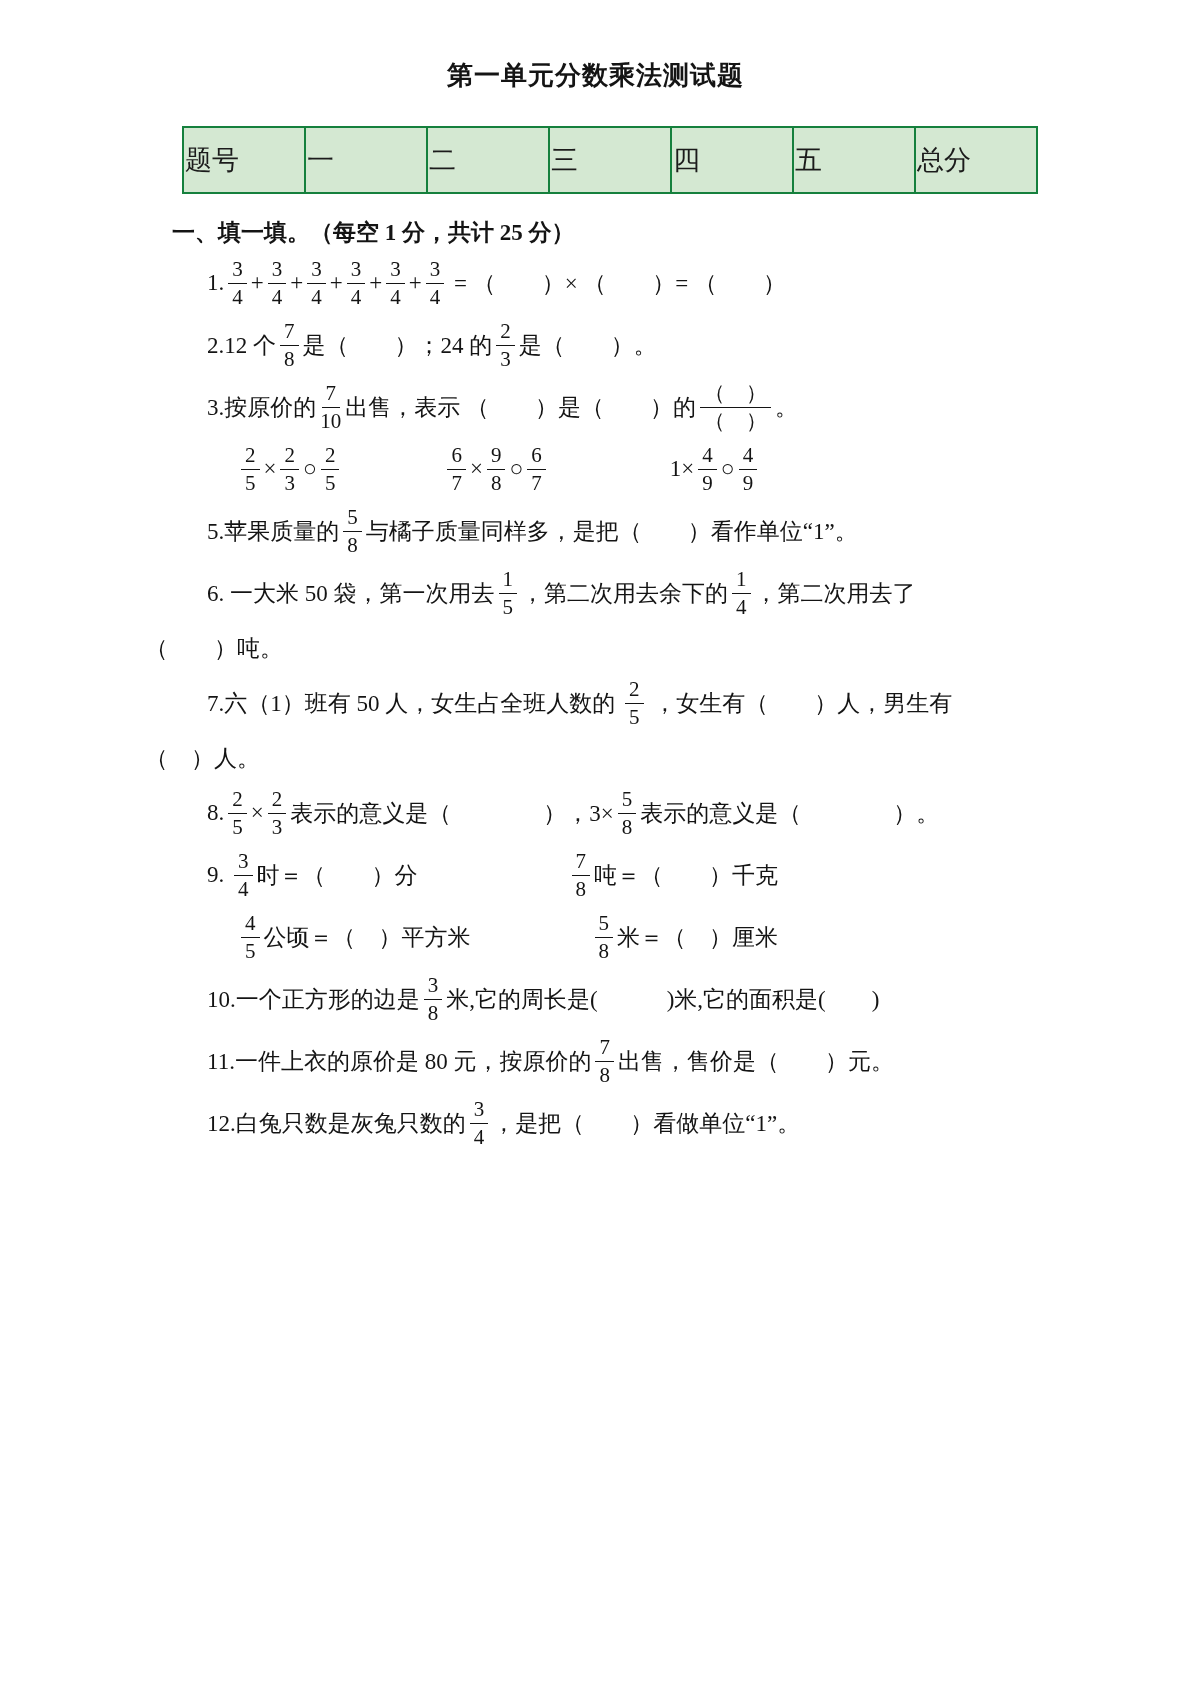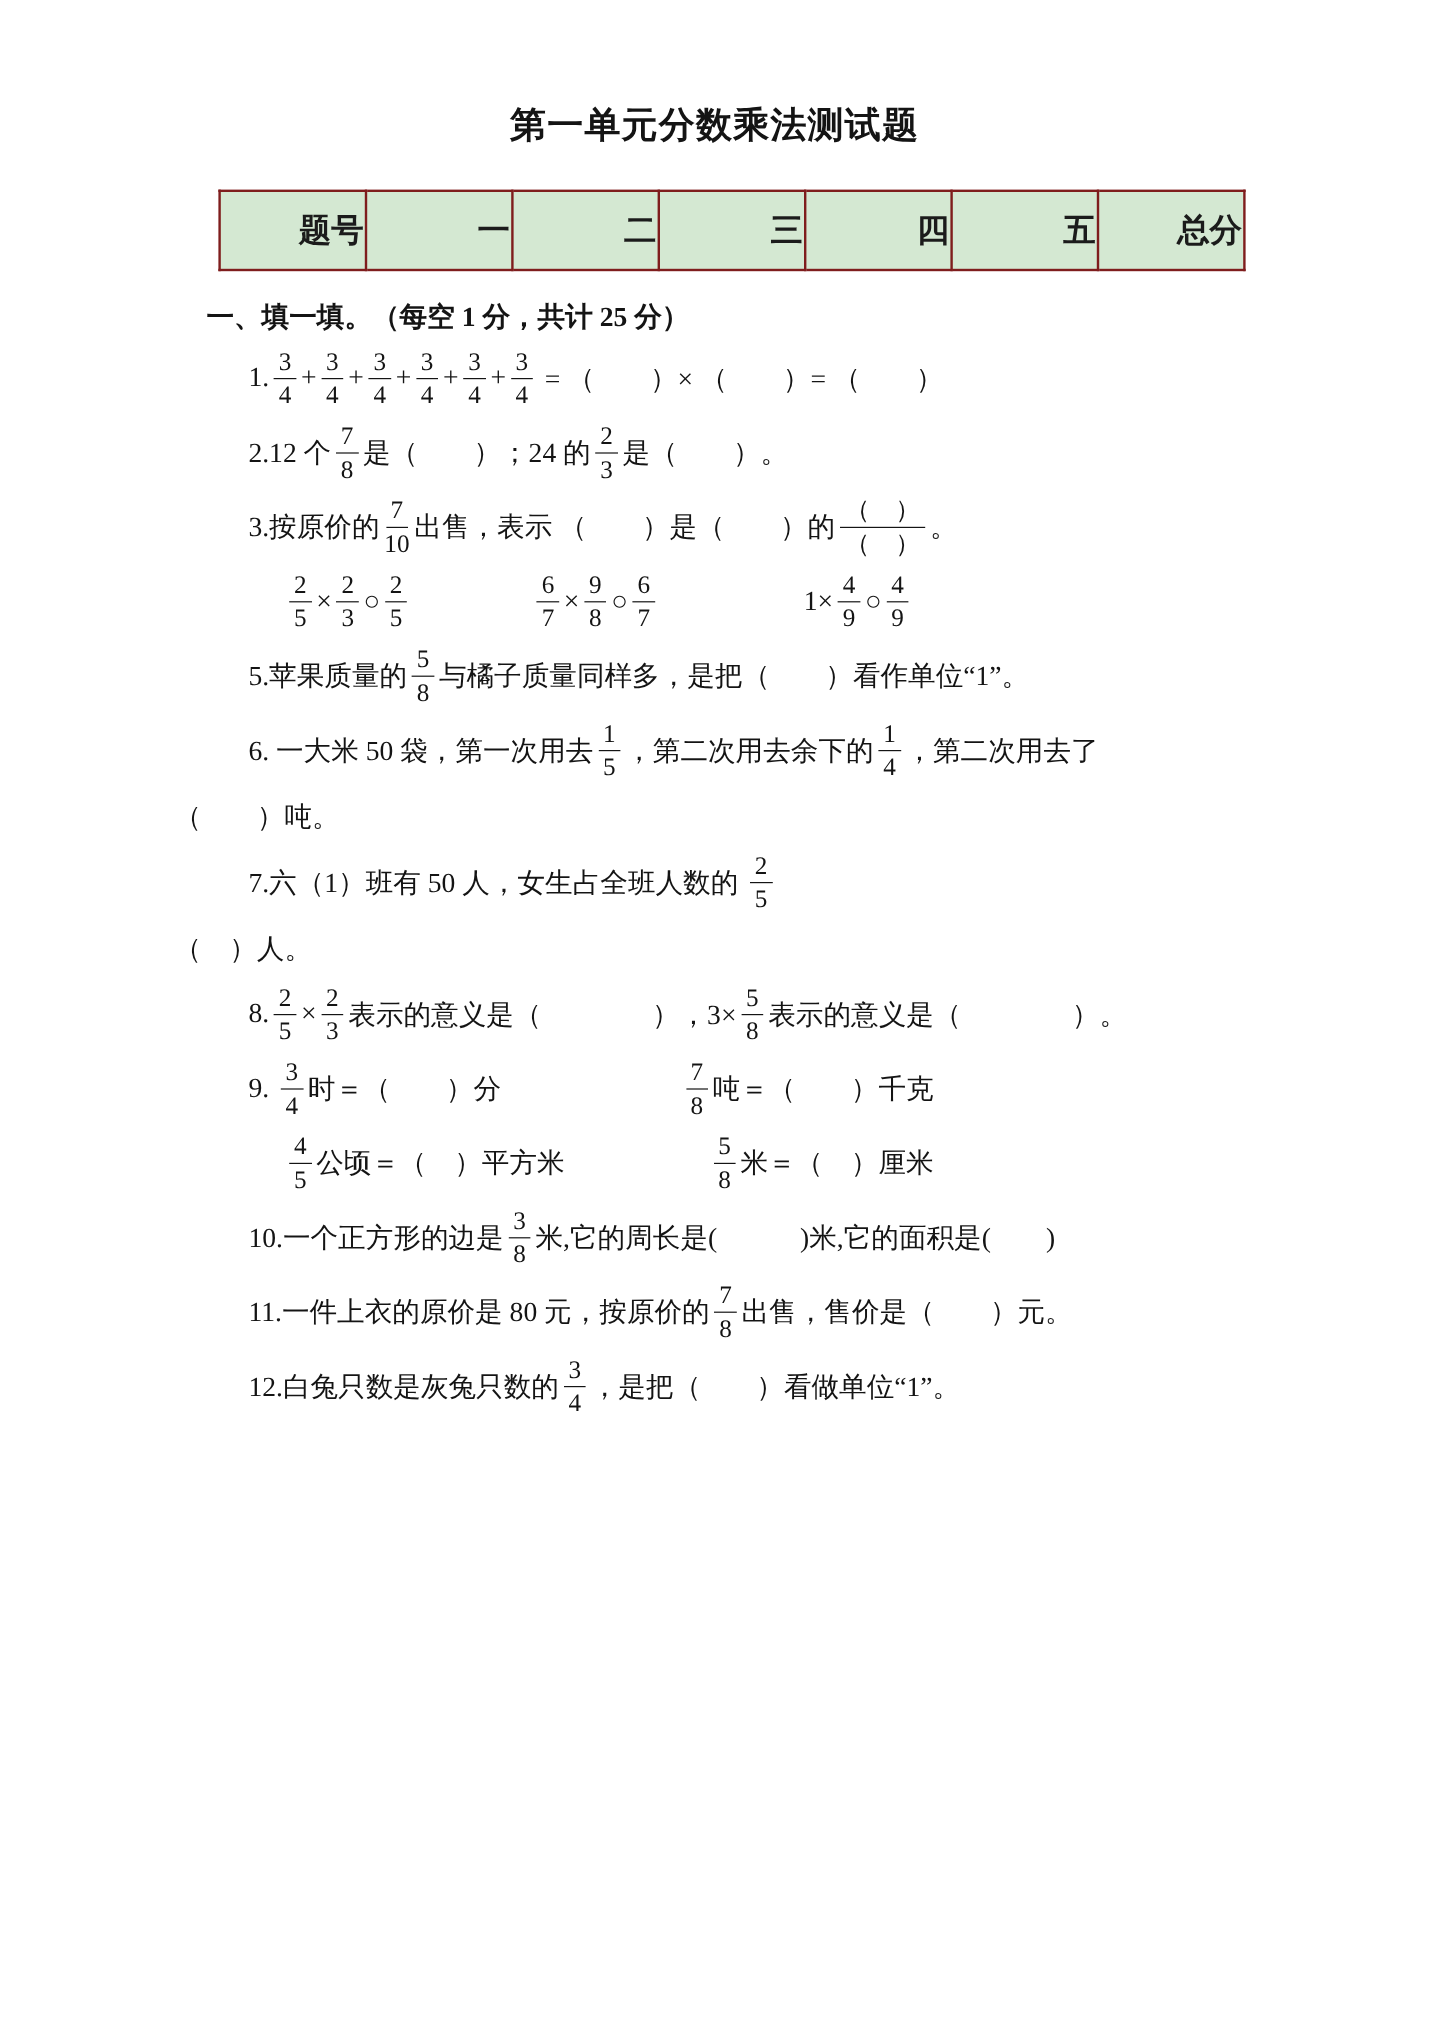--- a/index.html
+++ b/index.html
@@ -2,31 +2,31 @@
 <html><head>
 <meta charset="utf-8">
 <style>
   html,body { margin:0; padding:0; background:#ffffff; }
   .page {
     position:relative; width:1191px; height:1684px; margin:0 auto;
     background:#fff; overflow:hidden; color:#141414;
     font-family:"Liberation Serif","DejaVu Serif",serif;
   }
   .title {
-    margin:0; padding-top:84px; text-align:center;
-    font-size:30px; font-weight:bold; letter-spacing:1px;
+    margin:0; padding-top:58px; text-align:center;
+    font-size:26px; font-weight:bold; letter-spacing:1px;
   }
   table.score-table {
     border-collapse:collapse; margin:33px 0 0 182px;
     table-layout:fixed; width:828px;
   }
   table.score-table td {
-    border:2px solid #7f1d1d; background:#d4e8d2;
-    width:118px; text-align:right; vertical-align:middle;
-    font-size:27px; font-weight:700; color:#1b1b1b;
+    border:2px solid #15803d; background:#d4e8d2;
+    width:118px; text-align:left; vertical-align:middle;
+    font-size:27px; font-weight:400; color:#1b1b1b;
   }
   table.score-table tr.r1 td { height:62px; }
   table.score-table tr.r2 td { height:58px; }
   .content { margin:18px 145px 0 145px; font-size:23px; }
   .heading { font-weight:bold; height:40px; display:flex; align-items:center; margin-left:27px; }
   .qline { display:flex; align-items:center; height:62px; white-space:pre; }
   .qline.short { height:48px; }
   .qline.q { padding-left:62px; }
   .qline.f { padding-left:0; }
   .qline.mt { margin-top:14px; }
@@ -63,21 +63,21 @@
   <div class="content">
     <div class="heading">一、填一填。（每空 1 分，共计 25 分）</div>
     <div>
         <div class="qline q"><span class="t">1.</span><span class="frac"><span class="num">3</span><span class="den">4</span></span><span class="t">+</span><span class="frac"><span class="num">3</span><span class="den">4</span></span><span class="t">+</span><span class="frac"><span class="num">3</span><span class="den">4</span></span><span class="t">+</span><span class="frac"><span class="num">3</span><span class="den">4</span></span><span class="t">+</span><span class="frac"><span class="num">3</span><span class="den">4</span></span><span class="t">+</span><span class="frac"><span class="num">3</span><span class="den">4</span></span><span class="t"> = （　　）× （　　）= （　　）</span></div>
         <div class="qline q"><span class="t">2.12 个</span><span class="frac"><span class="num">7</span><span class="den">8</span></span><span class="t">是（　　）；24 的</span><span class="frac"><span class="num">2</span><span class="den">3</span></span><span class="t">是（　　）。</span></div>
         <div class="qline q"><span class="t">3.按原价的</span><span class="frac"><span class="num">7</span><span class="den">10</span></span><span class="t">出售，表示 （　　）是（　　）的</span><span class="frac"><span class="num">（　）</span><span class="den">（　）</span></span><span class="t">。</span></div>
         <div class="qline q"><span class="sp" style="width: 30px;"></span><span class="frac"><span class="num">2</span><span class="den">5</span></span><span class="t">×</span><span class="frac"><span class="num">2</span><span class="den">3</span></span><span class="t">○</span><span class="frac"><span class="num">2</span><span class="den">5</span></span><span class="sp" style="width: 100px;"></span><span class="frac"><span class="num">6</span><span class="den">7</span></span><span class="t">×</span><span class="frac"><span class="num">9</span><span class="den">8</span></span><span class="t">○</span><span class="frac"><span class="num">6</span><span class="den">7</span></span><span class="sp" style="width: 120px;"></span><span class="t">1×</span><span class="frac"><span class="num">4</span><span class="den">9</span></span><span class="t">○</span><span class="frac"><span class="num">4</span><span class="den">9</span></span></div>
         <div class="qline q"><span class="t">5.苹果质量的</span><span class="frac"><span class="num">5</span><span class="den">8</span></span><span class="t">与橘子质量同样多，是把（　　）看作单位“1”。</span></div>
         <div class="qline q"><span class="t">6. 一大米 50 袋，第一次用去</span><span class="frac"><span class="num">1</span><span class="den">5</span></span><span class="t">，第二次用去余下的</span><span class="frac"><span class="num">1</span><span class="den">4</span></span><span class="t">，第二次用去了</span></div>
         <div class="qline f short"><span class="t">（　　）吨。</span></div>
-        <div class="qline q"><span class="t">7.六（1）班有 50 人，女生占全班人数的 </span><span class="frac"><span class="num">2</span><span class="den">5</span></span></div>
+        <div class="qline q"><span class="t">7.六（1）班有 50 人，女生占全班人数的 </span><span class="frac"><span class="num">2</span><span class="den">5</span></span><span class="t"> ，女生有（　　）人，男生有</span></div>
         <div class="qline f short"><span class="t">（　）人。</span></div>
         <div class="qline q"><span class="t">8.</span><span class="frac"><span class="num">2</span><span class="den">5</span></span><span class="t">×</span><span class="frac"><span class="num">2</span><span class="den">3</span></span><span class="t">表示的意义是（　　　　），3×</span><span class="frac"><span class="num">5</span><span class="den">8</span></span><span class="t">表示的意义是（　　　　）。</span></div>
         <div class="qline q"><span class="t">9. </span><span class="frac"><span class="num">3</span><span class="den">4</span></span><span class="t">时＝（　　）分</span><span class="sp" style="width: 150px;"></span><span class="frac"><span class="num">7</span><span class="den">8</span></span><span class="t">吨＝（　　）千克</span></div>
         <div class="qline q"><span class="sp" style="width: 30px;"></span><span class="frac"><span class="num">4</span><span class="den">5</span></span><span class="t">公顷＝（　）平方米</span><span class="sp" style="width: 120px;"></span><span class="frac"><span class="num">5</span><span class="den">8</span></span><span class="t">米＝（　）厘米</span></div>
         <div class="qline q"><span class="t">10.一个正方形的边是</span><span class="frac"><span class="num">3</span><span class="den">8</span></span><span class="t">米,它的周长是(　　　)米,它的面积是(　　)</span></div>
         <div class="qline q"><span class="t">11.一件上衣的原价是 80 元，按原价的</span><span class="frac"><span class="num">7</span><span class="den">8</span></span><span class="t">出售，售价是（　　）元。</span></div>
         <div class="qline q"><span class="t">12.白兔只数是灰兔只数的</span><span class="frac"><span class="num">3</span><span class="den">4</span></span><span class="t">，是把（　　）看做单位“1”。</span></div>
       </div>
   </div>
 

